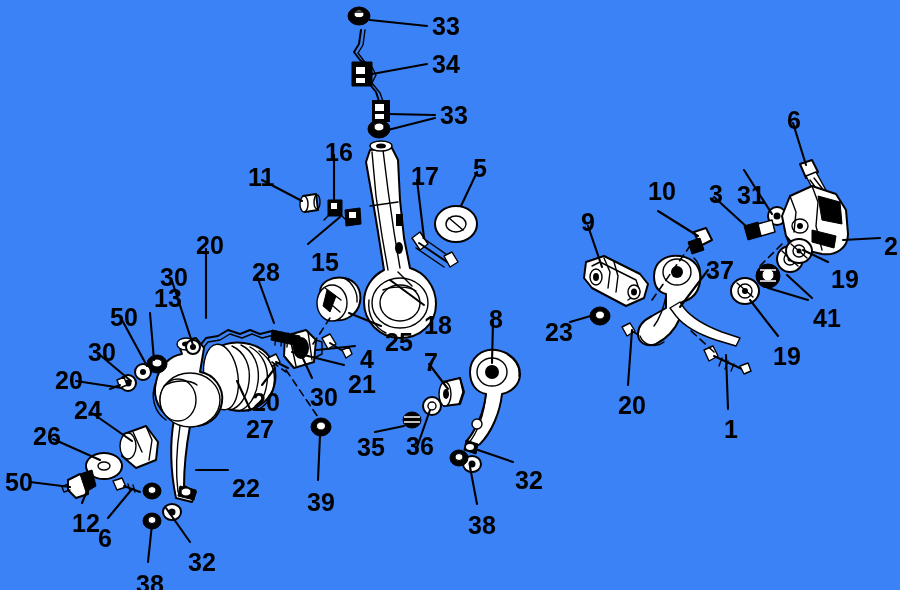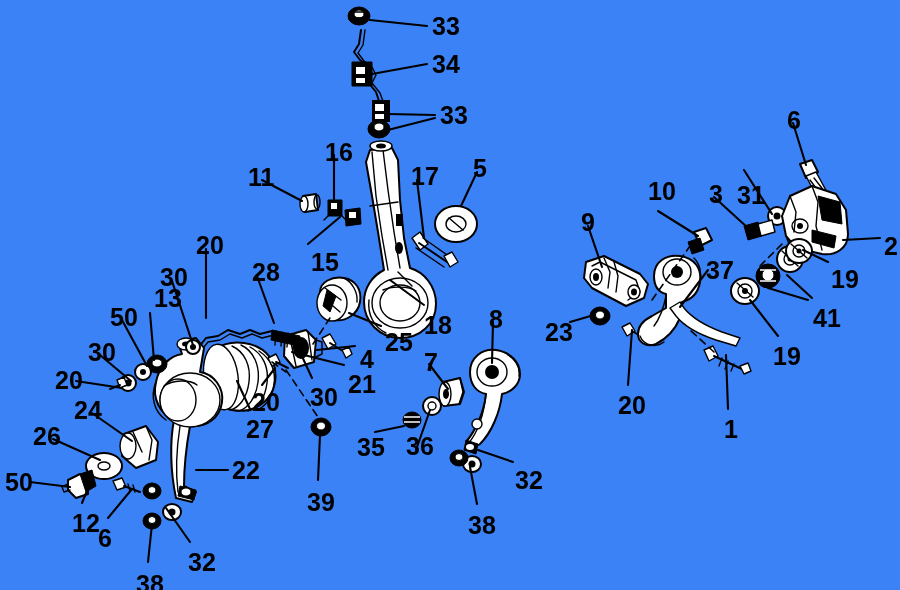--- a/index.html
+++ b/index.html
@@ -465,21 +465,21 @@
       <div class="lbl" style="left: 142px; top: 286px; margin-left: 12px;">13</div>
       <div class="lbl" style="left: 88px; top: 340px;">30</div>
       <div class="lbl" style="left: 55px; top: 368px;">20</div>
       <div class="lbl" style="left: 74px; top: 398px;">24</div>
       <div class="lbl" style="left: 33px; top: 424px;">26</div>
       <div class="lbl" style="left: 5px; top: 470px;">50</div>
       <div class="lbl" style="left: 72px; top: 511px;">12</div>
       <div class="lbl" style="left: 98px; top: 526px;">6</div>
       <div class="lbl" style="left: 188px; top: 550px;">32</div>
       <div class="lbl" style="left: 136px; top: 572px;">38</div>
-      <div class="lbl" style="left: 232px; top: 458px;">22</div>
+      <div class="lbl" style="left: 232px; top: 476px;">22</div>
       <div class="lbl" style="left: 246px; top: 417px;">27</div>
       <div class="lbl" style="left: 252px; top: 390px;">20</div>
       <div class="lbl" style="left: 310px; top: 385px;">30</div>
       <div class="lbl" style="left: 348px; top: 372px;">21</div>
       <div class="lbl" style="left: 360px; top: 347px;">4</div>
       <div class="lbl" style="left: 385px; top: 330px;">25</div>
       <div class="lbl" style="left: 307px; top: 490px;">39</div>
       <div class="lbl" style="left: 357px; top: 435px;">35</div>
       <div class="lbl" style="left: 406px; top: 434px; text-align: right;">36</div>
       <div class="lbl" style="left: 424px; top: 350px;">7</div>

